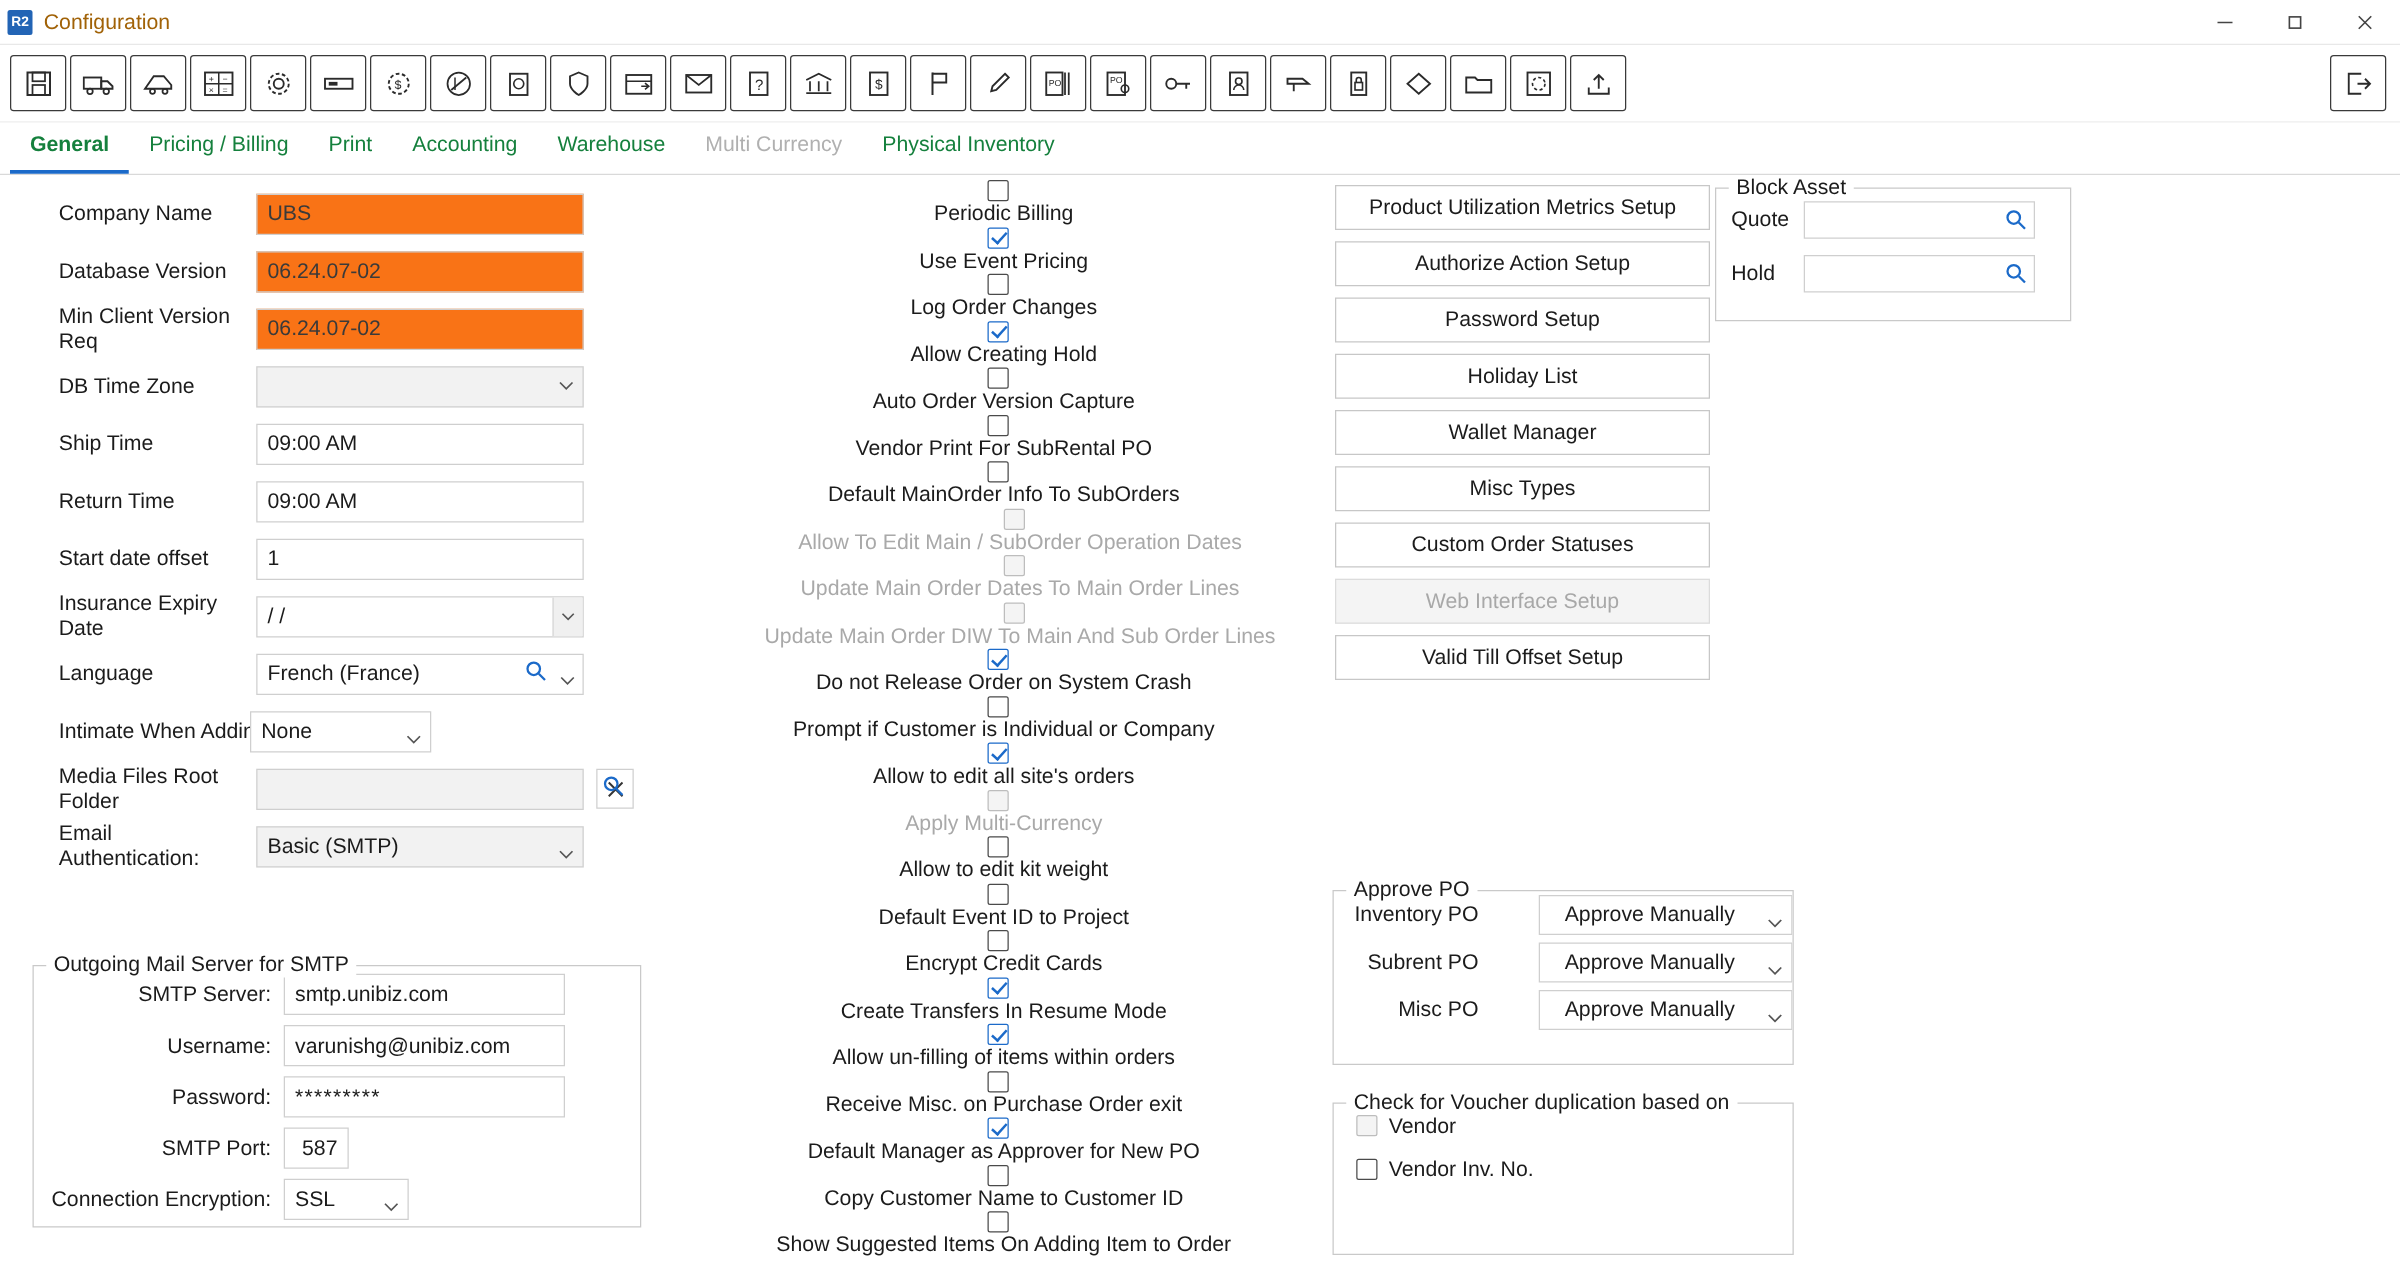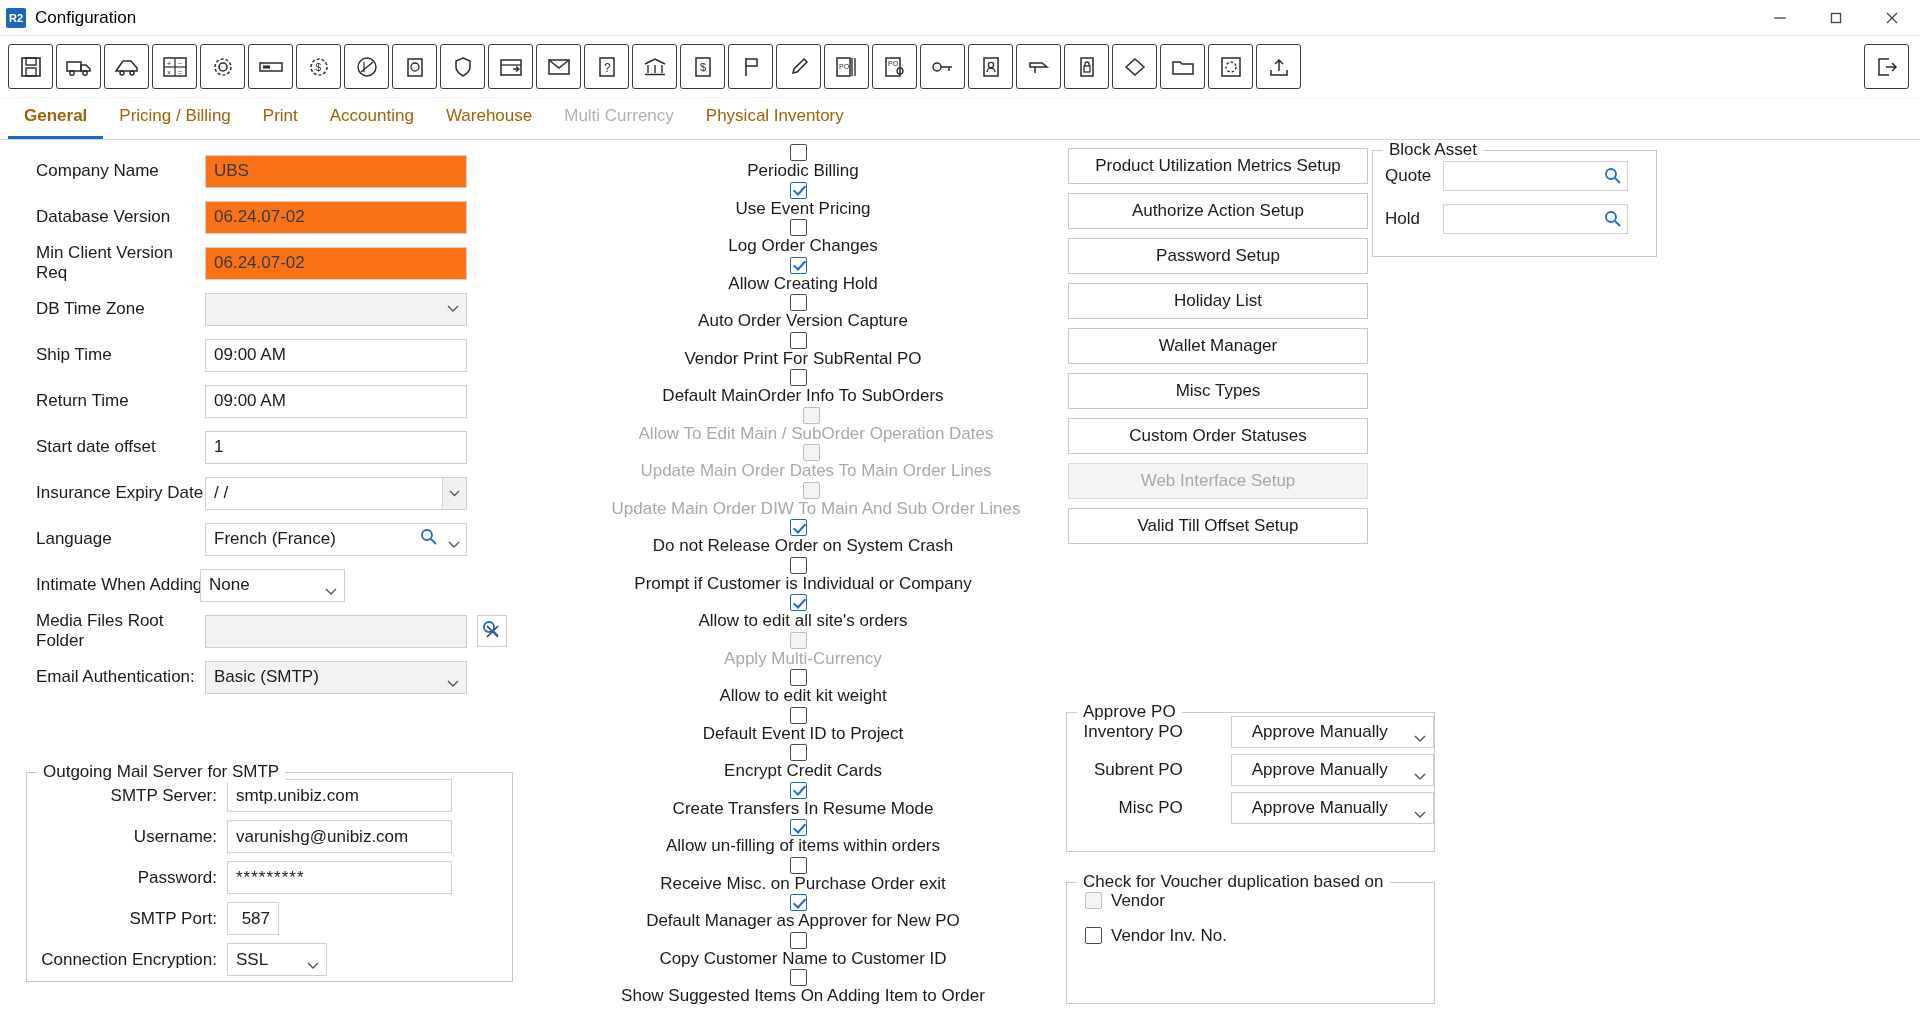--- a/index.html
+++ b/index.html
@@ -17,21 +17,21 @@
   
   .titlebar {
     height: 36px; display: flex; align-items: center;
     border-bottom: 1px solid #e8e8e8; background: #ffffff;
   }
   .app-badge {
     width: 20px; height: 20px; margin-left: 6px; margin-right: 9px;
     background: #2264b5; color: #fff; font-size: 11px; font-weight: bold;
     display: flex; align-items: center; justify-content: center; border-radius: 2px;
   }
-  .title-text { font-size: 17px; color: #000000; }
+  .title-text { font-size: 17px; color: #a16207; }
   .win-buttons { margin-left: auto; display: flex; height: 36px; }
   .win-btn {
     width: 56px; height: 36px; display: flex; align-items: center; justify-content: center;
     color: #444; font-size: 15px;
   }
 
   
   .toolbar {
     height: 62px; display: flex; align-items: center; padding: 0 8px;
     border-bottom: 1px solid #eee; background: #fff;
@@ -43,33 +43,33 @@
   }
   .tbtn svg { display: block; }
   .tb-spacer { flex: 1; }
 
   
   .tabbar {
     height: 42px; display: flex; align-items: flex-end;
     border-bottom: 1px solid #d9d9d9; padding-left: 8px; gap: 0;
   }
   .tab {
-    padding: 6px 16px 10px 16px; font-size: 17px; color: #a16207;
+    padding: 6px 16px 10px 16px; font-size: 17px; color: #15803d;
     border-bottom: 3px solid transparent; white-space: nowrap;
   }
   .tab.active { font-weight: bold; border-bottom: 3px solid #1b6ac9; }
   .tab.disabled { color: #b0b0b0; }
 
   
   .content { position: relative; height: 836px; }
 
   
   .col-left { position: absolute; left: 0; top: 8px; width: 520px; }
   .frow { display: flex; align-items: center; height: 46px; }
-  .flabel { width: 205px; padding-left: 36px; font-size: 17px; color: #1b1b1b; }
+  .flabel { width: 205px; padding-left: 47px; font-size: 17px; color: #1b1b1b; }
   .flabel.wide { width: 330px; }
   .fctl { position: relative; }
   .inp {
     height: 33px; border: 1px solid #cfcfcf; background: #fff;
     padding: 0 8px; font-size: 17px; color: #1b1b1b;
     display: flex; align-items: center; width: 262px;
   }
   .inp.ro { background: #f97316; color: #3a3a3a; }
   .sel {
     height: 33px; border: 1px solid #cfcfcf; background: #fff;

